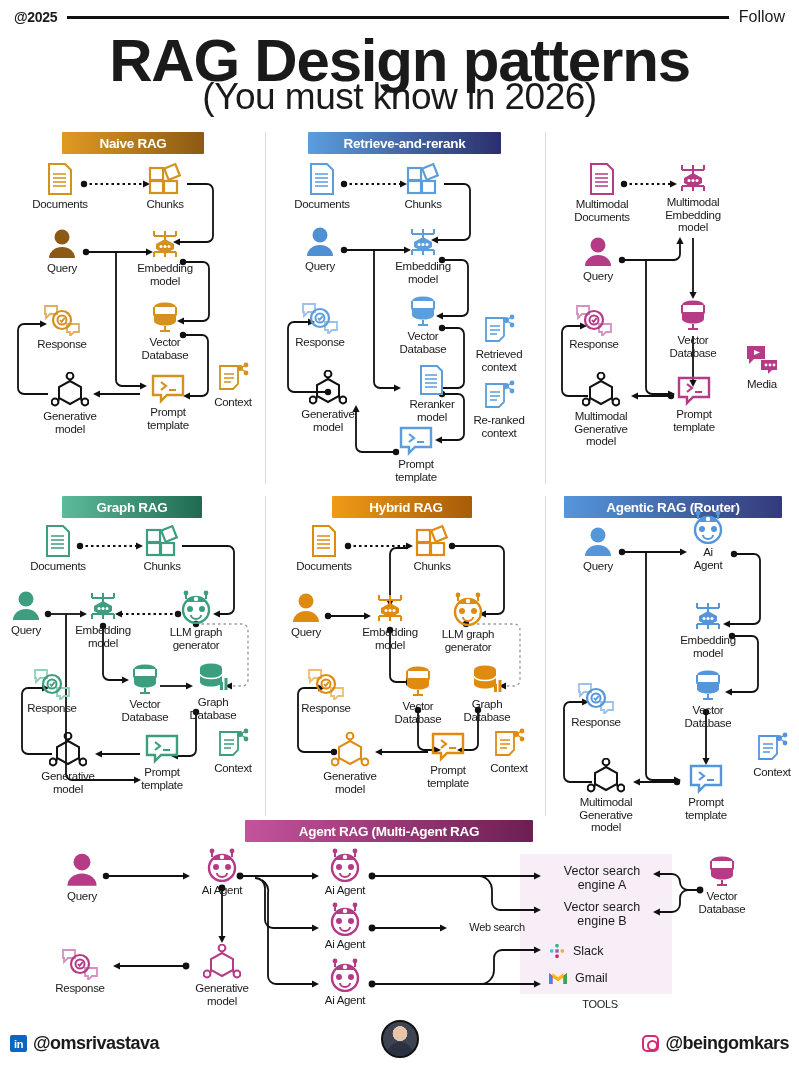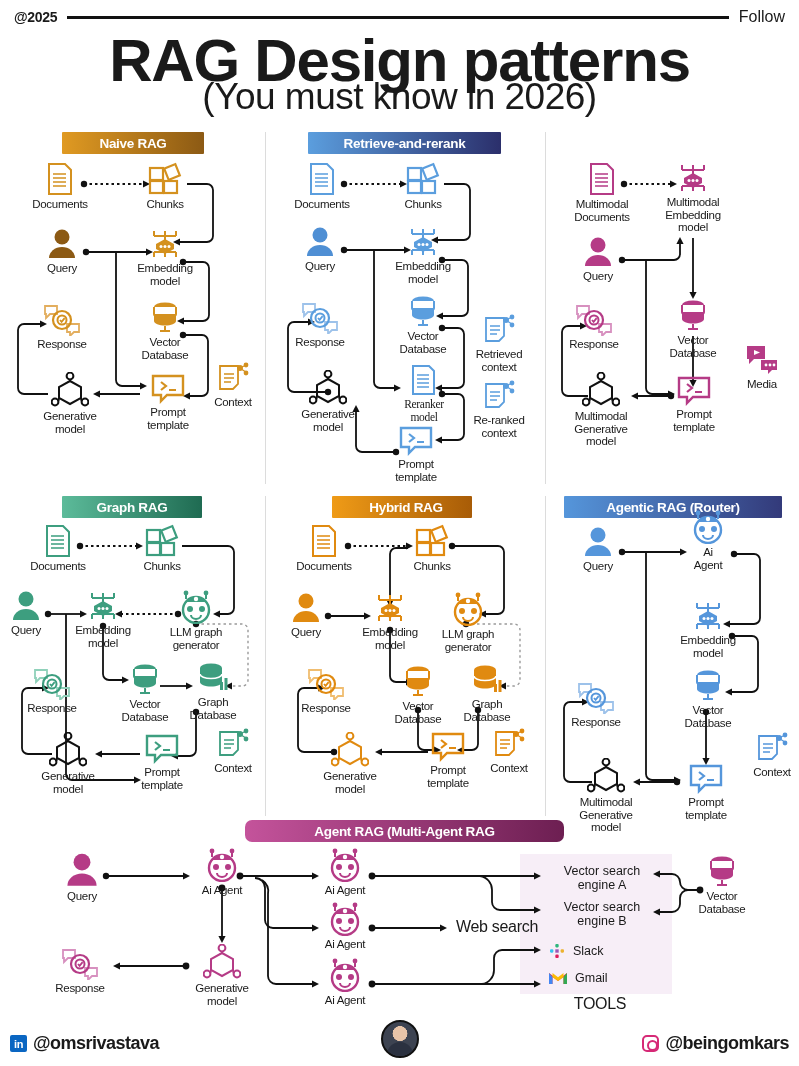--- a/index.html
+++ b/index.html
@@ -42,21 +42,21 @@
     white-space:nowrap; padding:0 10px;
   }
 
   
   .node { position:absolute; display:flex; flex-direction:column; align-items:center; width:96px; margin-left:-48px;}
   .node .cap { font-size:11.5px; line-height:12.5px; text-align:center; margin-top:2px; letter-spacing:-0.3px; white-space:pre-line;}
   .node.wide { width:120px; margin-left:-60px; }
   .node.narrow { width:70px; margin-left:-35px; }
   .ico { display:block; }
 
-  .plainlabel { position:absolute; font-size:16px; line-height:12.5px; text-align:center; letter-spacing:-0.3px; white-space:pre-line; }
+  .plainlabel { position:absolute; font-size:11px; line-height:12.5px; text-align:center; letter-spacing:-0.3px; white-space:pre-line; }
 
   svg.wires { position:absolute; left:0; top:0; overflow:visible; pointer-events:none; }
   .wire { fill:none; stroke:#111; stroke-width:1.8; }
   .wire-d { fill:none; stroke:#111; stroke-width:1.8; stroke-dasharray:2.5 3; }
   .wire-g { fill:none; stroke:#9a9a9a; stroke-width:1.4; stroke-dasharray:2.5 3; }
   .dot { fill:#111; }
 
   
   .toolsbox { position:absolute; background:#f7eef7; }
   .toolrow { position:absolute; display:flex; align-items:center; gap:7px; font-size:12.5px; line-height:14px; }
@@ -339,21 +339,21 @@
       <circle cx="19" cy="4" r="3.4" fill="none" stroke="#111" stroke-width="2"></circle>
       <path d="M19 7.4V9" stroke="#111" stroke-width="2"></path>
       <circle cx="4" cy="30" r="3.4" fill="none" stroke="#111" stroke-width="2"></circle>
       <circle cx="34" cy="30" r="3.4" fill="none" stroke="#111" stroke-width="2"></circle>
       <path d="M7.4 29L8 26M30.6 29L30 26" stroke="#111" stroke-width="2"></path>
     </svg>
     <span class="cap">Generative
 model</span>
   </div>
 
-  <div class="node" style="left:158px;top:232px;font-family:Liberation Serif, serif;">
+  <div class="node" style="left:166px;top:232px;">
     <svg class="ico" width="28" height="32" viewBox="0 0 28 32">
       <path d="M3 2h16l5 5v23H3z" fill="#fff" stroke="#5b9ede" stroke-width="2"></path>
       <g stroke="#5b9ede" stroke-width="1.6">
           <path d="M7 11h12M7 15h12M7 19h12M7 23h12"></path>
         </g>
     </svg>
     <span class="cap">Reranker
 model</span>
   </div>
 
@@ -1005,21 +1005,21 @@
       <circle cx="23" cy="6" r="3" fill="#5596db"></circle>
         <circle cx="29" cy="3" r="2.4" fill="#5596db"></circle>
         <circle cx="29" cy="11" r="2.4" fill="#5596db"></circle>
       <path d="M25 5l3-1.5M25 7.5l3 2" stroke="#5596db" stroke-width="1.3"></path>
     </svg>
     <span class="cap">Context</span>
   </div>
 </div>
 
 <div class="panel" id="p7" style="left:0;top:820px;width:799px;height:200px;">
-  <div class="ptitle" style="left:245px;top:0;width:319px;background:linear-gradient(90deg,#c4539b,#6d1f52);border-radius:7px;">Agent RAG (Multi-Agent RAG</div>
+  <div class="ptitle" style="left:245px;top:0;width:288px;background:linear-gradient(90deg,#c4539b,#6d1f52);">Agent RAG (Multi-Agent RAG</div>
 
   <div class="toolsbox" style="left:520px;top:34px;width:152px;height:140px;"></div>
 
   <svg class="wires" width="799" height="200">
 
     <path class="wire" d="M106,56 H183"></path>
     <circle class="dot" cx="106" cy="56" r="3.2"></circle>
     <polygon points="183,52.4 190,56 183,59.6" fill="#111"></polygon>
 
     <circle class="dot" cx="240" cy="56" r="3.4"></circle>

